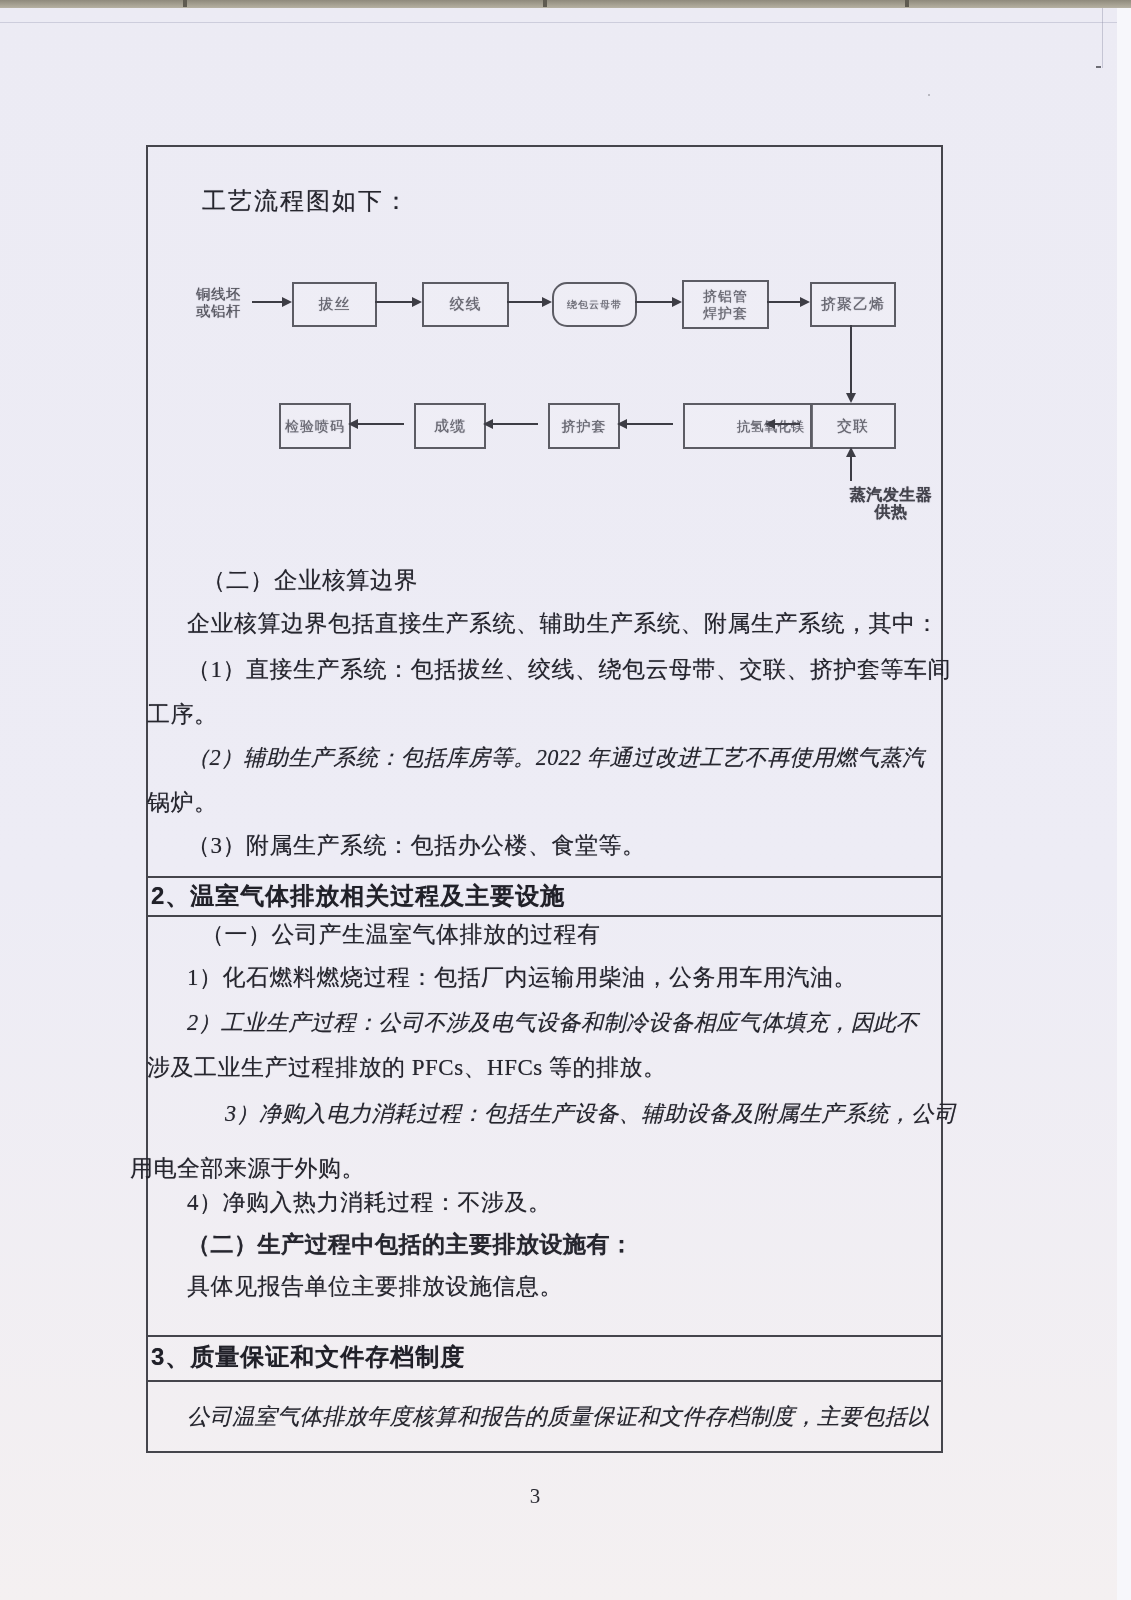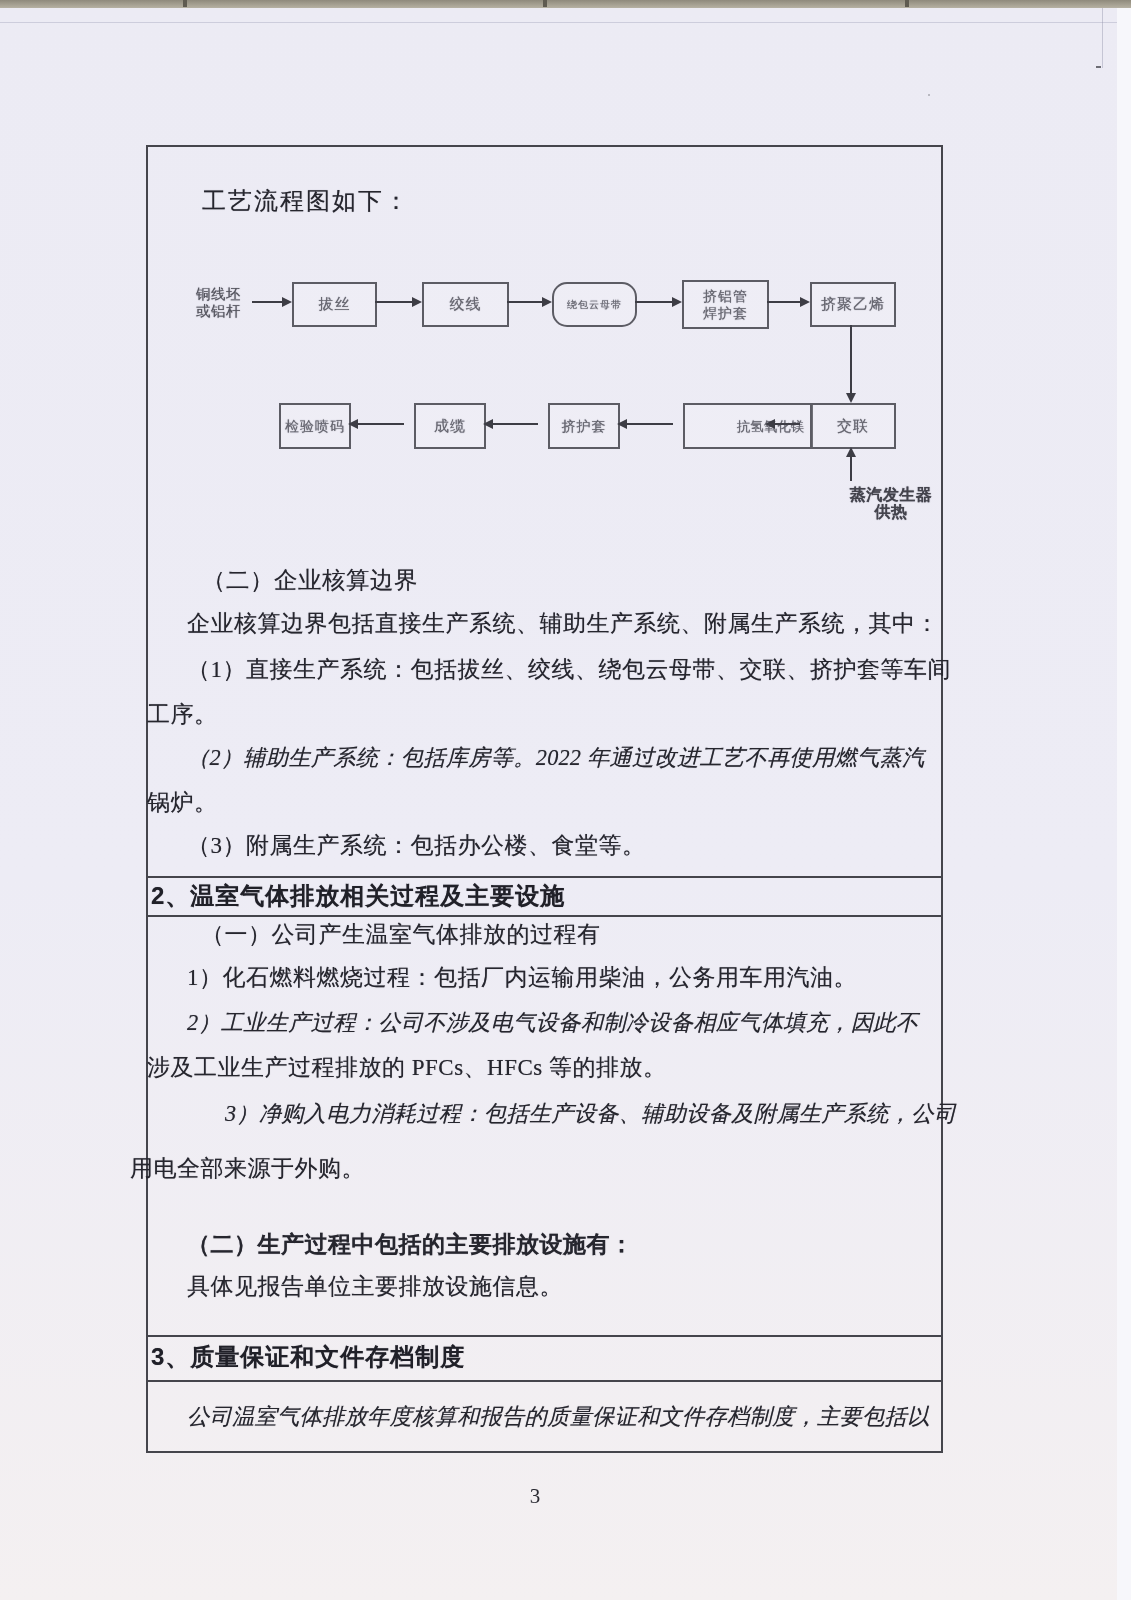--- a/index.html
+++ b/index.html
@@ -145,20 +145,21 @@
   <div class="tl" style="left:187px;top:832px;">（3）附属生产系统：包括办公楼、食堂等。</div>
 
   <div class="tl h-sans" style="left:151px;top:881px;">2、温室气体排放相关过程及主要设施</div>
 
   <div class="tl" style="left:201px;top:921px;">（一）公司产生温室气体排放的过程有</div>
   <div class="tl" style="left:187px;top:964px;">1）化石燃料燃烧过程：包括厂内运输用柴油，公务用车用汽油。</div>
   <div class="tl tight" style="left:187px;top:1009px;">2）工业生产过程：公司不涉及电气设备和制冷设备相应气体填充，因此不</div>
   <div class="tl" style="left:147px;top:1054px;">涉及工业生产过程排放的 PFCs、HFCs 等的排放。</div>
   <div class="tl tight" style="left:187px;top:1100px;margin-left:38px;">3）净购入电力消耗过程：包括生产设备、辅助设备及附属生产系统，公司</div>
   <div class="tl" style="left:130px;top:1143px;margin-top:12px;">用电全部来源于外购。</div>
+  <div class="tl" style="left:187px;top:1189px;">4）净购入热力消耗过程：不涉及。</div>
   <div class="tl h-serif-bold" style="left:187px;top:1231px;">（二）生产过程中包括的主要排放设施有：</div>
   <div class="tl" style="left:187px;top:1273px;">具体见报告单位主要排放设施信息。</div>
 
   <div class="tl h-sans" style="left:151px;top:1342px;">3、质量保证和文件存档制度</div>
 
   <div class="tl tight" style="left:187px;top:1403px;">公司温室气体排放年度核算和报告的质量保证和文件存档制度，主要包括以</div>
 
   <div class="page-num">3</div>
 
 </div>

